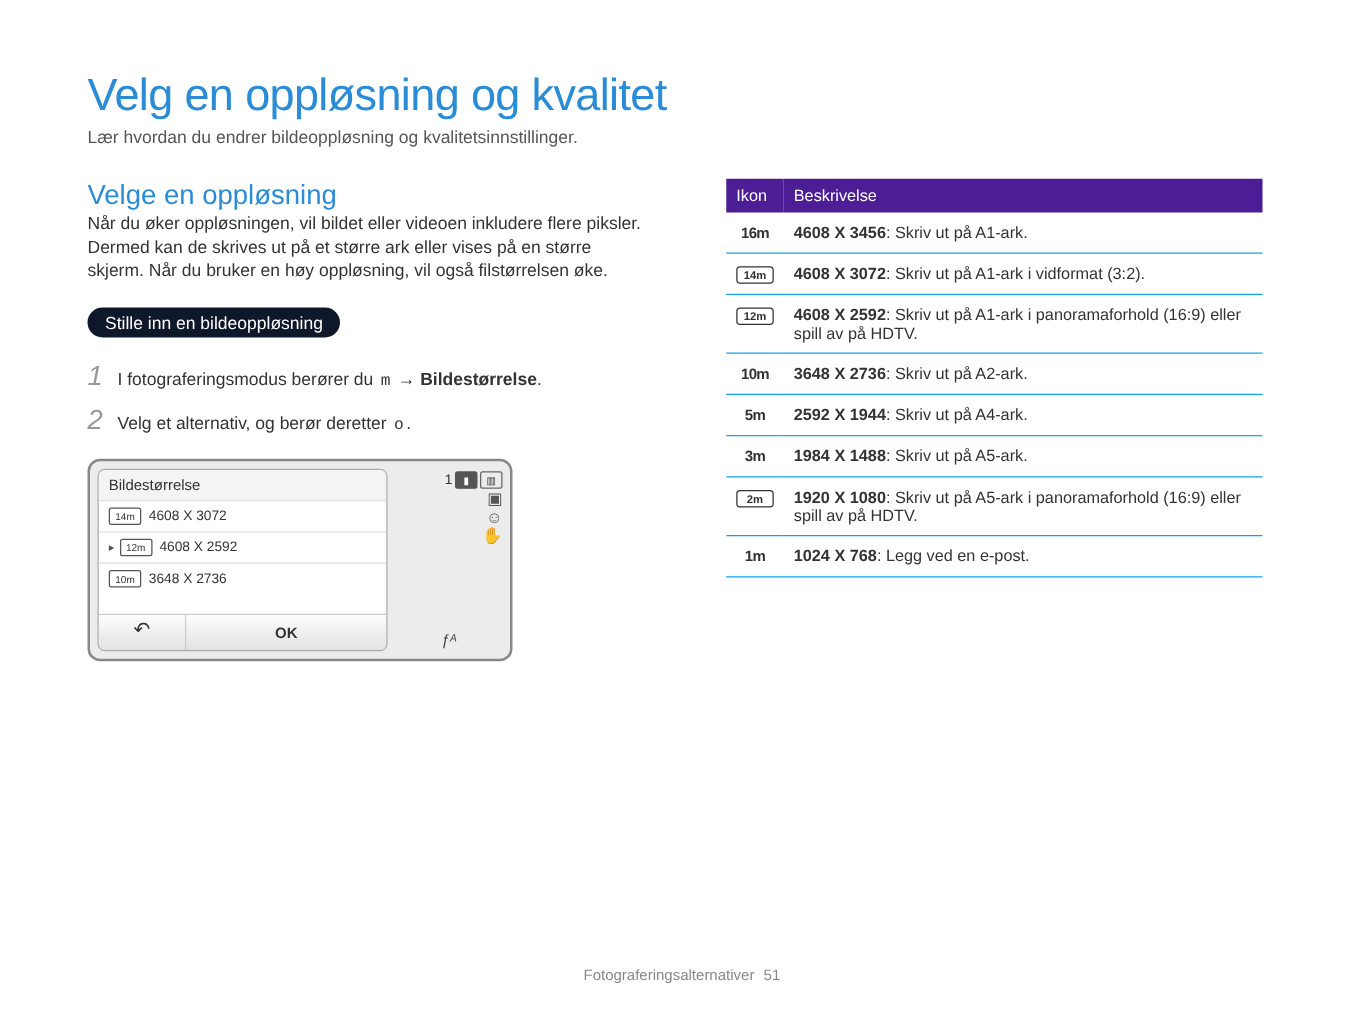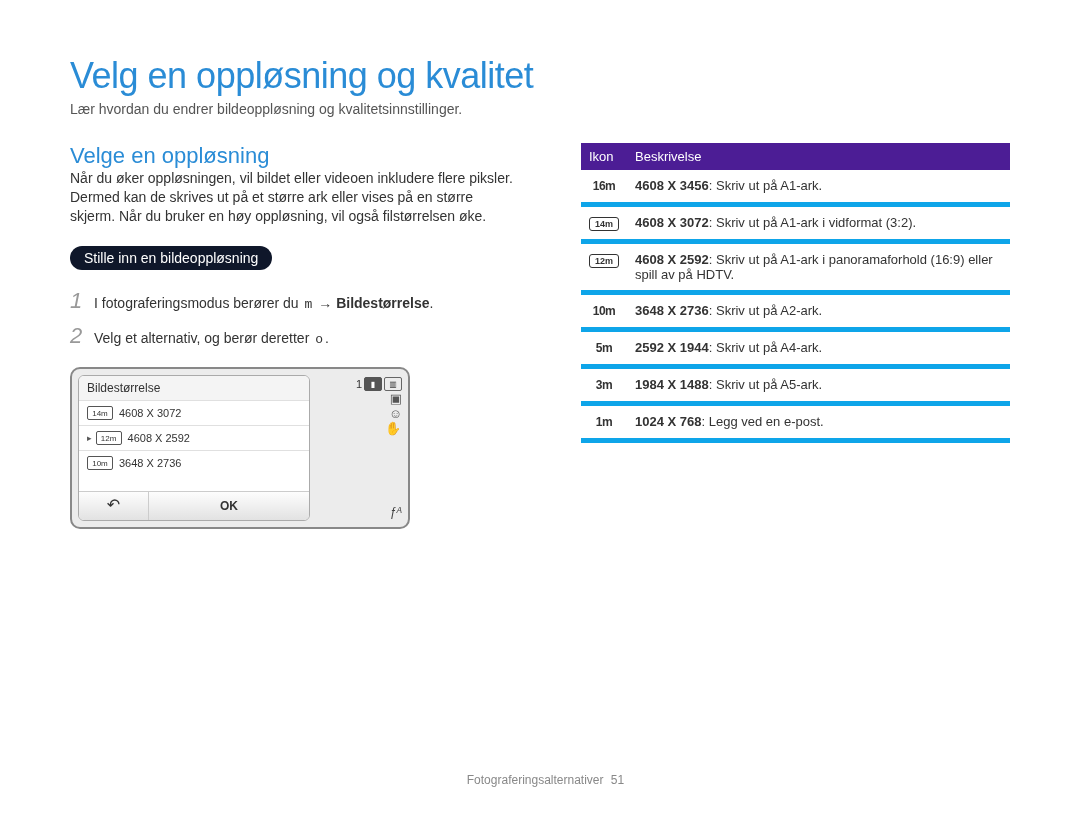--- a/index.html
+++ b/index.html
@@ -144,37 +144,37 @@
   .side-row { display: flex; gap: 2px; font-size: 11px; justify-content: flex-end; align-items: center; }
   .side-icon {
     width: 18px; height: 14px;
     border: 1px solid #666;
     border-radius: 2px;
     font-size: 8px;
     display: flex; align-items: center; justify-content: center;
   }
   .side-icon.filled { background: #555; color: #fff; border-color: #555; }
   .side-single { font-size: 13px; text-align: right; color: #555; }
-  .flash-label { font-size: 12px; font-style: italic; color: #444; text-align: right; }
+  .flash-label { font-size: 12px; font-style: italic; color: #444; text-align: center; }
 
   
   table.res-table {
     width: 100%;
     border-collapse: collapse;
     font-size: 13px;
   }
   table.res-table th {
     background: #4c1d95;
     color: #fff;
     font-weight: 400;
     text-align: left;
     padding: 6px 8px;
   }
   table.res-table td {
-    border-bottom: 5px solid #0ea5e9;
+    border-bottom: 1px solid #0ea5e9;
     padding: 8px 8px;
     vertical-align: top;
   }
   .icon-cell {
     width: 46px;
     text-align: center;
   }
   .res-icon {
     display: inline-block;
     min-width: 30px;
@@ -297,20 +297,24 @@
           </tr>
           <tr>
             <td class="icon-cell"><span class="res-icon txt">5m</span></td>
             <td class="desc-cell"><span class="res">2592 X 1944</span>: Skriv ut på A4-ark.</td>
           </tr>
           <tr>
             <td class="icon-cell"><span class="res-icon txt">3m</span></td>
             <td class="desc-cell"><span class="res">1984 X 1488</span>: Skriv ut på A5-ark.</td>
           </tr>
           <tr>
+            <td class="icon-cell"><span class="res-icon">2m</span></td>
+            <td class="desc-cell"><span class="res">1920 X 1080</span>: Skriv ut på A5-ark i panoramaforhold (16:9) eller spill av på HDTV.</td>
+          </tr>
+          <tr>
             <td class="icon-cell"><span class="res-icon txt">1m</span></td>
             <td class="desc-cell"><span class="res">1024 X 768</span>: Legg ved en e-post.</td>
           </tr>
         </tbody>
     </table>
   </div>
 </div>
 
 <div class="footer">
   <span>Fotograferingsalternativer</span>

